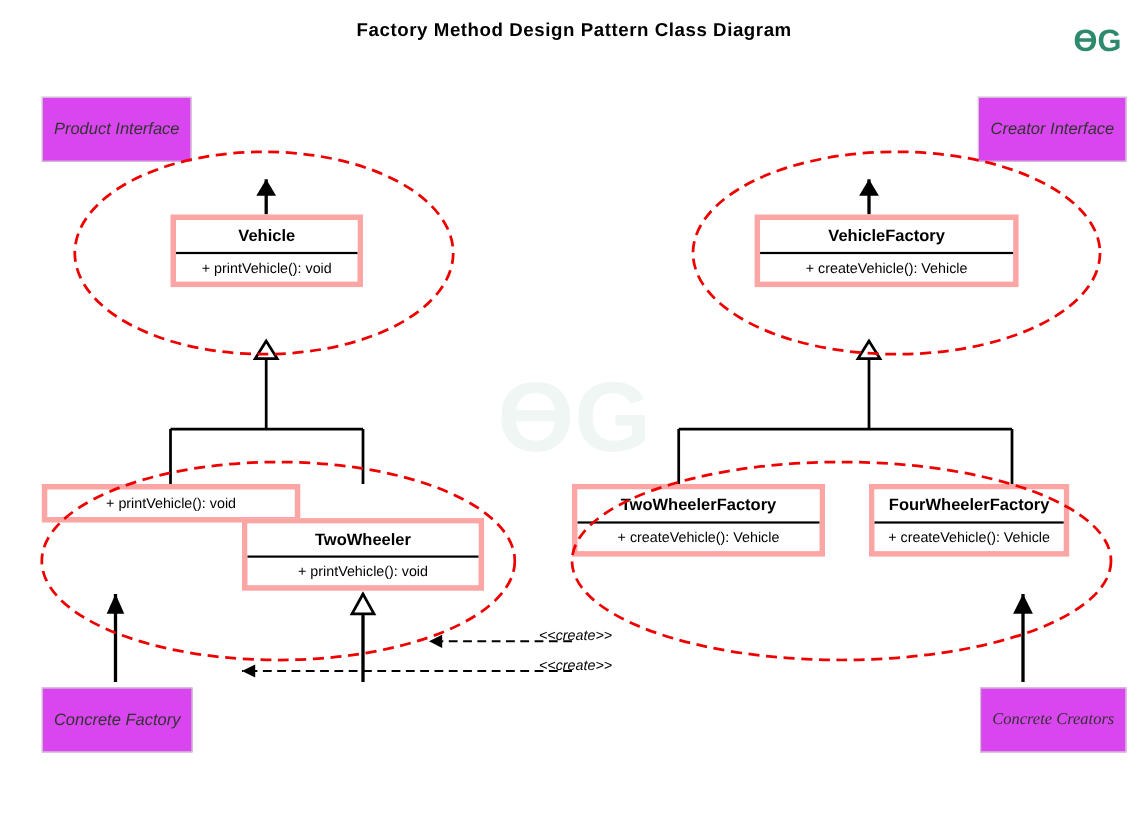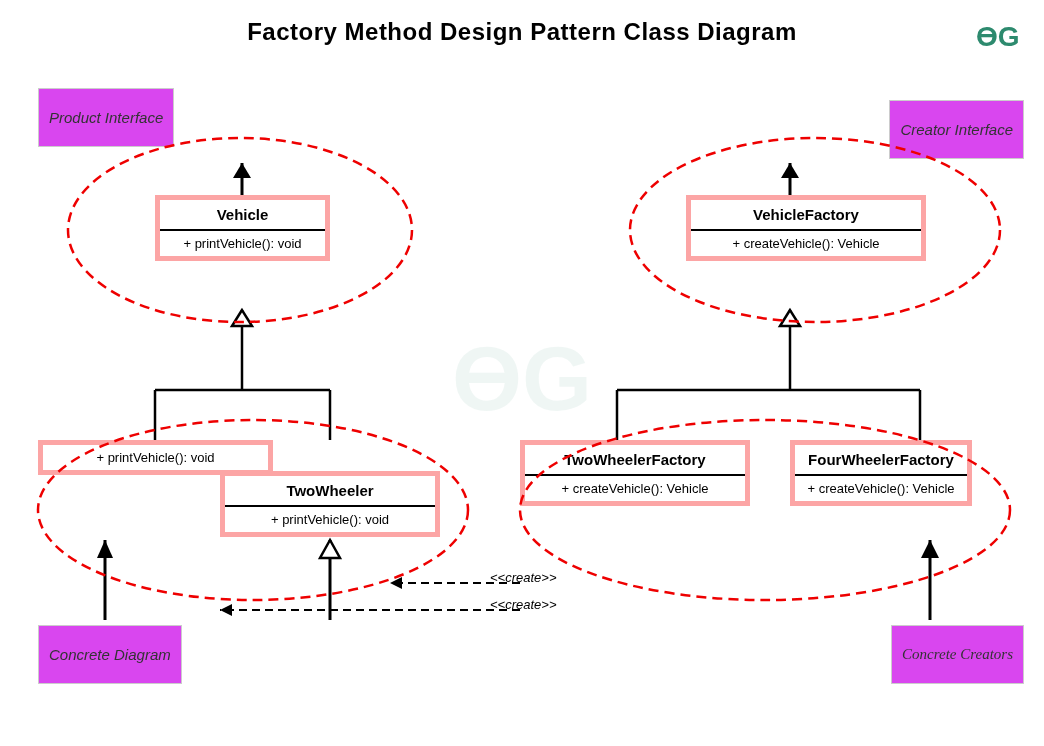--- a/index.html
+++ b/index.html
@@ -7,21 +7,21 @@
       background: #fff;
       font-family: Arial, sans-serif;
       width: 1044px;
       height: 746px;
       position: relative;
       overflow: hidden;
     }
 
     .title {
       text-align: center;
-      font-size: 24px;
+      font-size: 17px;
       font-weight: bold;
       padding-top: 18px;
       padding-bottom: 10px;
       letter-spacing: 0.5px;
     }
 
     .logo {
       position: absolute;
       top: 18px;
       right: 24px;
@@ -129,23 +129,23 @@
 <div class="title">Factory Method Design Pattern Class Diagram</div>
 
 <div class="logo">
   <svg width="48" height="36" viewBox="0 0 48 36" xmlns="http://www.w3.org/2000/svg">
     <text x="4" y="28" font-size="28" font-weight="bold" fill="#2d8a6e" font-family="Arial">ϴG</text>
   </svg>
 </div>
 
 <div class="label-box" style="top: 88px; left: 38px;">Product Interface</div>
 
-<div class="label-box" style="top: 100px; right: 20px; margin-left: 32px;">Creator Interface</div>
+<div class="label-box" style="top: 88px; right: 20px; margin-left: 32px;">Creator Interface</div>
 
-<div class="label-box" style="bottom: 62px; left: 38px;">Concrete Diagram</div>
+<div class="label-box" style="bottom: 62px; left: 38px;">Concrete Factory</div>
 
 <div class="label-box" style="bottom: 62px; right: 20px; font-family: Liberation Serif, serif;">Concrete Creators</div>
 
 <div class="uml-class" style="left: 155px; top: 195px; width: 175px;">
   <div class="class-name">Vehicle</div>
   <div class="class-method">+ printVehicle(): void</div>
 </div>
 
 <div class="uml-class" style="left: 670px; top: 195px; width: 240px; margin-left: 16px;">
   <div class="class-name">VehicleFactory</div>

